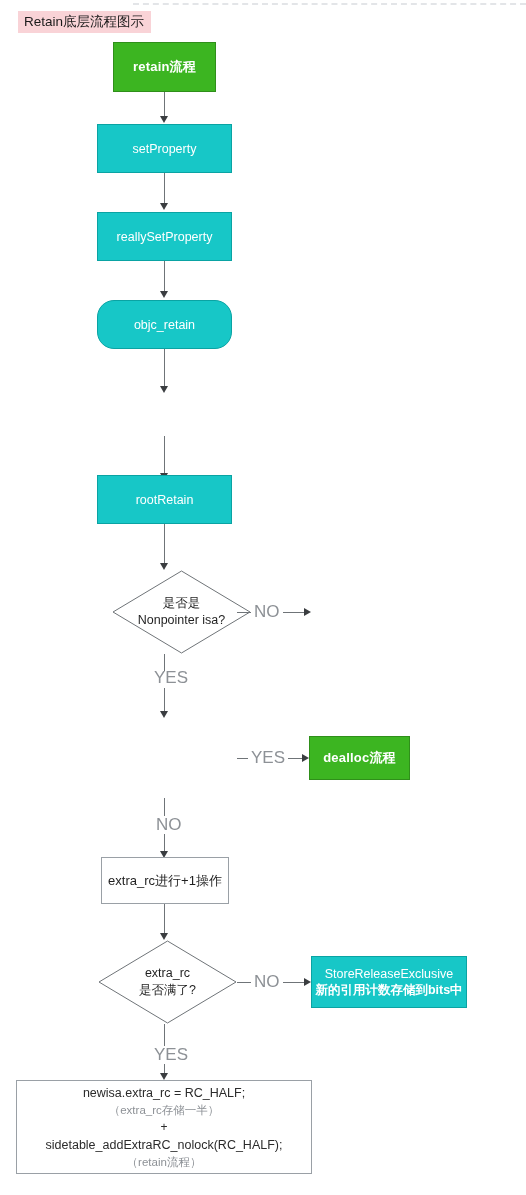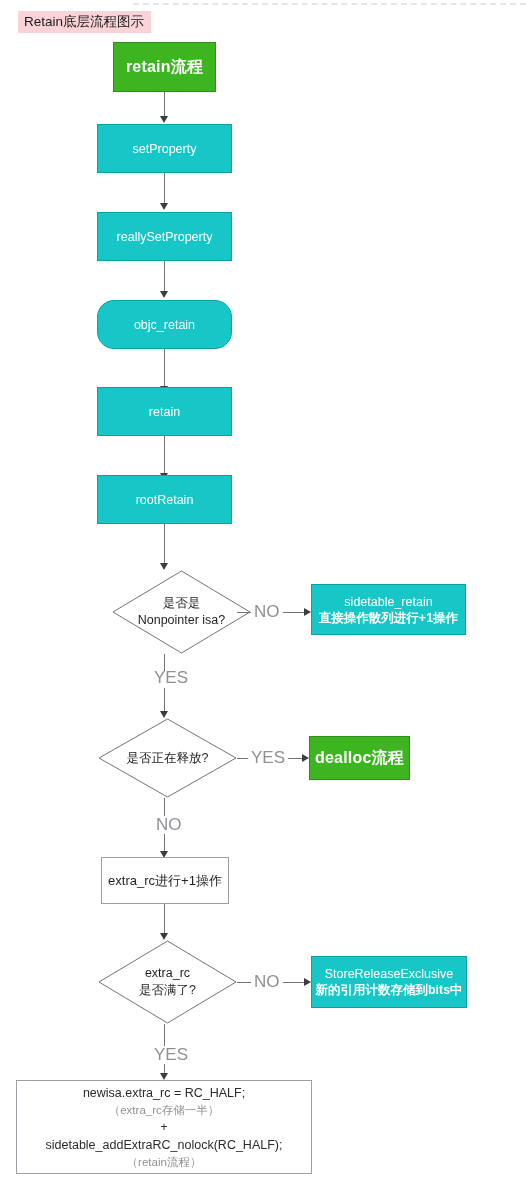--- a/index.html
+++ b/index.html
@@ -50,21 +50,21 @@
     align-items: center;
     justify-content: center;
     text-align: center;
   }
   .node .line { display: block; white-space: nowrap; }
 
   .node.rect-green {
     background: #3cb521;
     border: 1px solid #2f8f1a;
     color: #ffffff;
-    font-size: 16px;
+    font-size: 13px;
     font-weight: 600;
     letter-spacing: .2px;
   }
   .node.rect-cyan {
     background: #17c7c7;
     border: 1px solid #0aa3a3;
     color: #ffffff;
     font-size: 12.5px;
   }
   .node.rect-cyan .l1 { font-size: 12.5px; line-height: 16px; }
@@ -157,23 +157,20 @@
   </div>
   <div class="vline" style="left:164px; top:261px; height:31px;"></div>
   <div class="arrow-down" style="left:160px; top:291px;"></div>
 
   <div class="node rect-cyan" style="left:97px; top:300px; width:135px; height:49px;border-radius:17px;">
     <span class="line">objc_retain</span>
   </div>
   <div class="vline" style="left:164px; top:349px; height:38px;"></div>
   <div class="arrow-down" style="left:160px; top:386px;"></div>
 
-  <div class="node rect-cyan" style="left:97px; top:387px; width:135px; height:49px;">
-    <span class="line">retain</span>
-  </div>
   <div class="vline" style="left:164px; top:436px; height:38px;"></div>
   <div class="arrow-down" style="left:160px; top:473px;"></div>
 
   <div class="node rect-cyan" style="left:97px; top:475px; width:135px; height:49px;">
     <span class="line">rootRetain</span>
   </div>
   <div class="vline" style="left:164px; top:524px; height:40px;"></div>
   <div class="arrow-down" style="left:160px; top:563px;"></div>
 
   <div class="diamond-wrap" style="left:112px; top:570px; width:139px; height:84px;">
@@ -183,38 +180,26 @@
     <div class="diamond-label">
       <span class="line">是否是</span>
       <span class="line">Nonpointer isa?</span>
     </div>
   </div>
 
   <div class="hline" style="left:237px; top:612px; width:72px;"></div>
   <div class="edge-label" style="left:251px; top:605px;">NO</div>
   <div class="arrow-right" style="left:304px; top:608px;"></div>
 
-  <div class="node rect-cyan" style="left:311px; top:584px; width:155px; height:51px;">
-    <span class="line l1">sidetable_retain</span>
-    <span class="line l2">直接操作散列进行+1操作</span>
-  </div>
 
   <div class="vline" style="left:164px; top:654px; height:18px;"></div>
   <div class="edge-label" style="left:151px; top:671px;">YES</div>
   <div class="vline" style="left:164px; top:688px; height:24px;"></div>
   <div class="arrow-down" style="left:160px; top:711px;"></div>
 
-  <div class="diamond-wrap" style="left:98px; top:718px; width:139px; height:80px;">
-    <svg width="139" height="80" viewBox="0 0 139 80">
-      <polygon points="69.5,1 138,40 69.5,79 1,40" fill="#ffffff" stroke="#6f7478" stroke-width="1"></polygon>
-    </svg>
-    <div class="diamond-label">
-      <span class="line">是否正在释放?</span>
-    </div>
-  </div>
 
   <div class="hline" style="left:237px; top:758px; width:70px;"></div>
   <div class="edge-label" style="left:248px; top:751px;">YES</div>
   <div class="arrow-right" style="left:302px; top:754px;"></div>
 
   <div class="node rect-green" style="left:309px; top:736px; width:101px; height:44px;">
     <span class="line">dealloc流程</span>
   </div>
 
   <div class="vline" style="left:164px; top:798px; height:18px;"></div>

